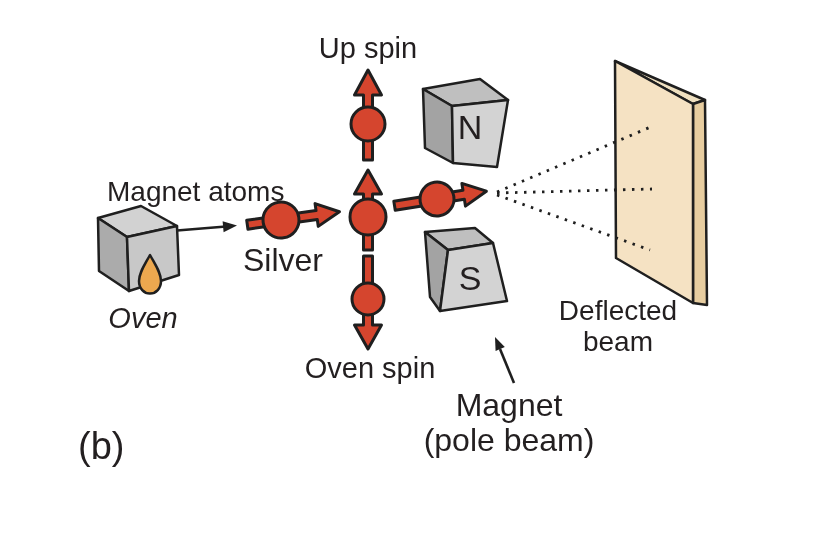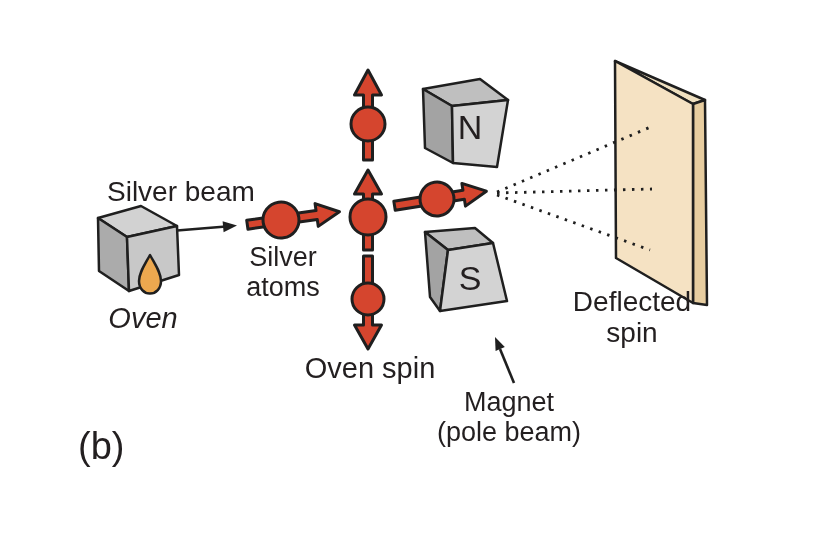--- a/index.html
+++ b/index.html
@@ -14,21 +14,21 @@
   #diagram-svg { position: absolute; left: 0; top: 0; }
   .label {
     position: absolute;
     color: #231f20;
     white-space: nowrap;
     line-height: 1.1;
     font-family: "Liberation Sans", sans-serif;
   }
   .centered { transform: translateX(-50%); text-align: center; }
   .mid-centered { transform: translate(-50%, -50%); text-align: center; }
-  .fs27 { font-size: 27px; }
+  .fs27 { font-size: 32px; }
   .fs28 { font-size: 28px; }
   .fs29 { font-size: 29px; }
   .fs34 { font-size: 34px; }
   .fs38 { font-size: 38px; }
   .two-line span { display: block; }
 </style>
 </head>
 <body>
 
 <div id="stage">
@@ -96,41 +96,41 @@
       <path d="M-43 -4.5 L27 -4.5 L27 -11.5 L50 0 L27 11.5 L27 4.5 L-43 4.5 Z" stroke="#1f1f1f" stroke-width="3" stroke-linejoin="round" fill="#d5452e"></path>
       <circle cx="0" cy="0" r="17" stroke="#1f1f1f" stroke-width="3" fill="#d5452e"></circle>
     </g>
 
     <g>
       <line x1="514" y1="383" x2="500" y2="349" stroke="#1f1f1f" stroke-width="2.6"></line>
       <polygon points="495,337 504.8,346.9 495.6,350.9" fill="#1f1f1f"></polygon>
     </g>
   </svg>
 
+  <div class="label fs29 centered" style="left:368px; top:33px;">Up spin</div>
 
-  <div class="label fs28" style="left:107px; top:177px;">Silver beam</div>
+  <div class="label fs28" style="left:107px; top:177px;">Magnet atoms</div>
 
   <div class="label fs29 centered" style="left:143px; top:303px;font-style:italic;">Oven</div>
 
   <div class="label fs27 centered two-line" style="left:283px; top:243px;">
     <span>Silver</span>
-    <span>atoms</span>
   </div>
 
   <div class="label fs29 centered" style="left:370px; top:353px;">Oven spin</div>
 
   <div class="label fs34 mid-centered" style="left:470px; top:128px;">N</div>
 
   <div class="label fs34 mid-centered" style="left:470px; top:279px;">S</div>
 
   <div class="label fs27 centered two-line" style="left:509px; top:388px;">
     <span>Magnet</span>
     <span>(pole beam)</span>
   </div>
 
-  <div class="label fs28 centered two-line" style="left:618px; top:287px;margin-left:14px;">
+  <div class="label fs28 centered two-line" style="left:618px; top:296px;">
     <span>Deflected</span>
-    <span>spin</span>
+    <span>beam</span>
   </div>
 
   <div class="label fs38" style="left:78px; top:426px;">(b)</div>
 
 </div>
 
 </body></html>

